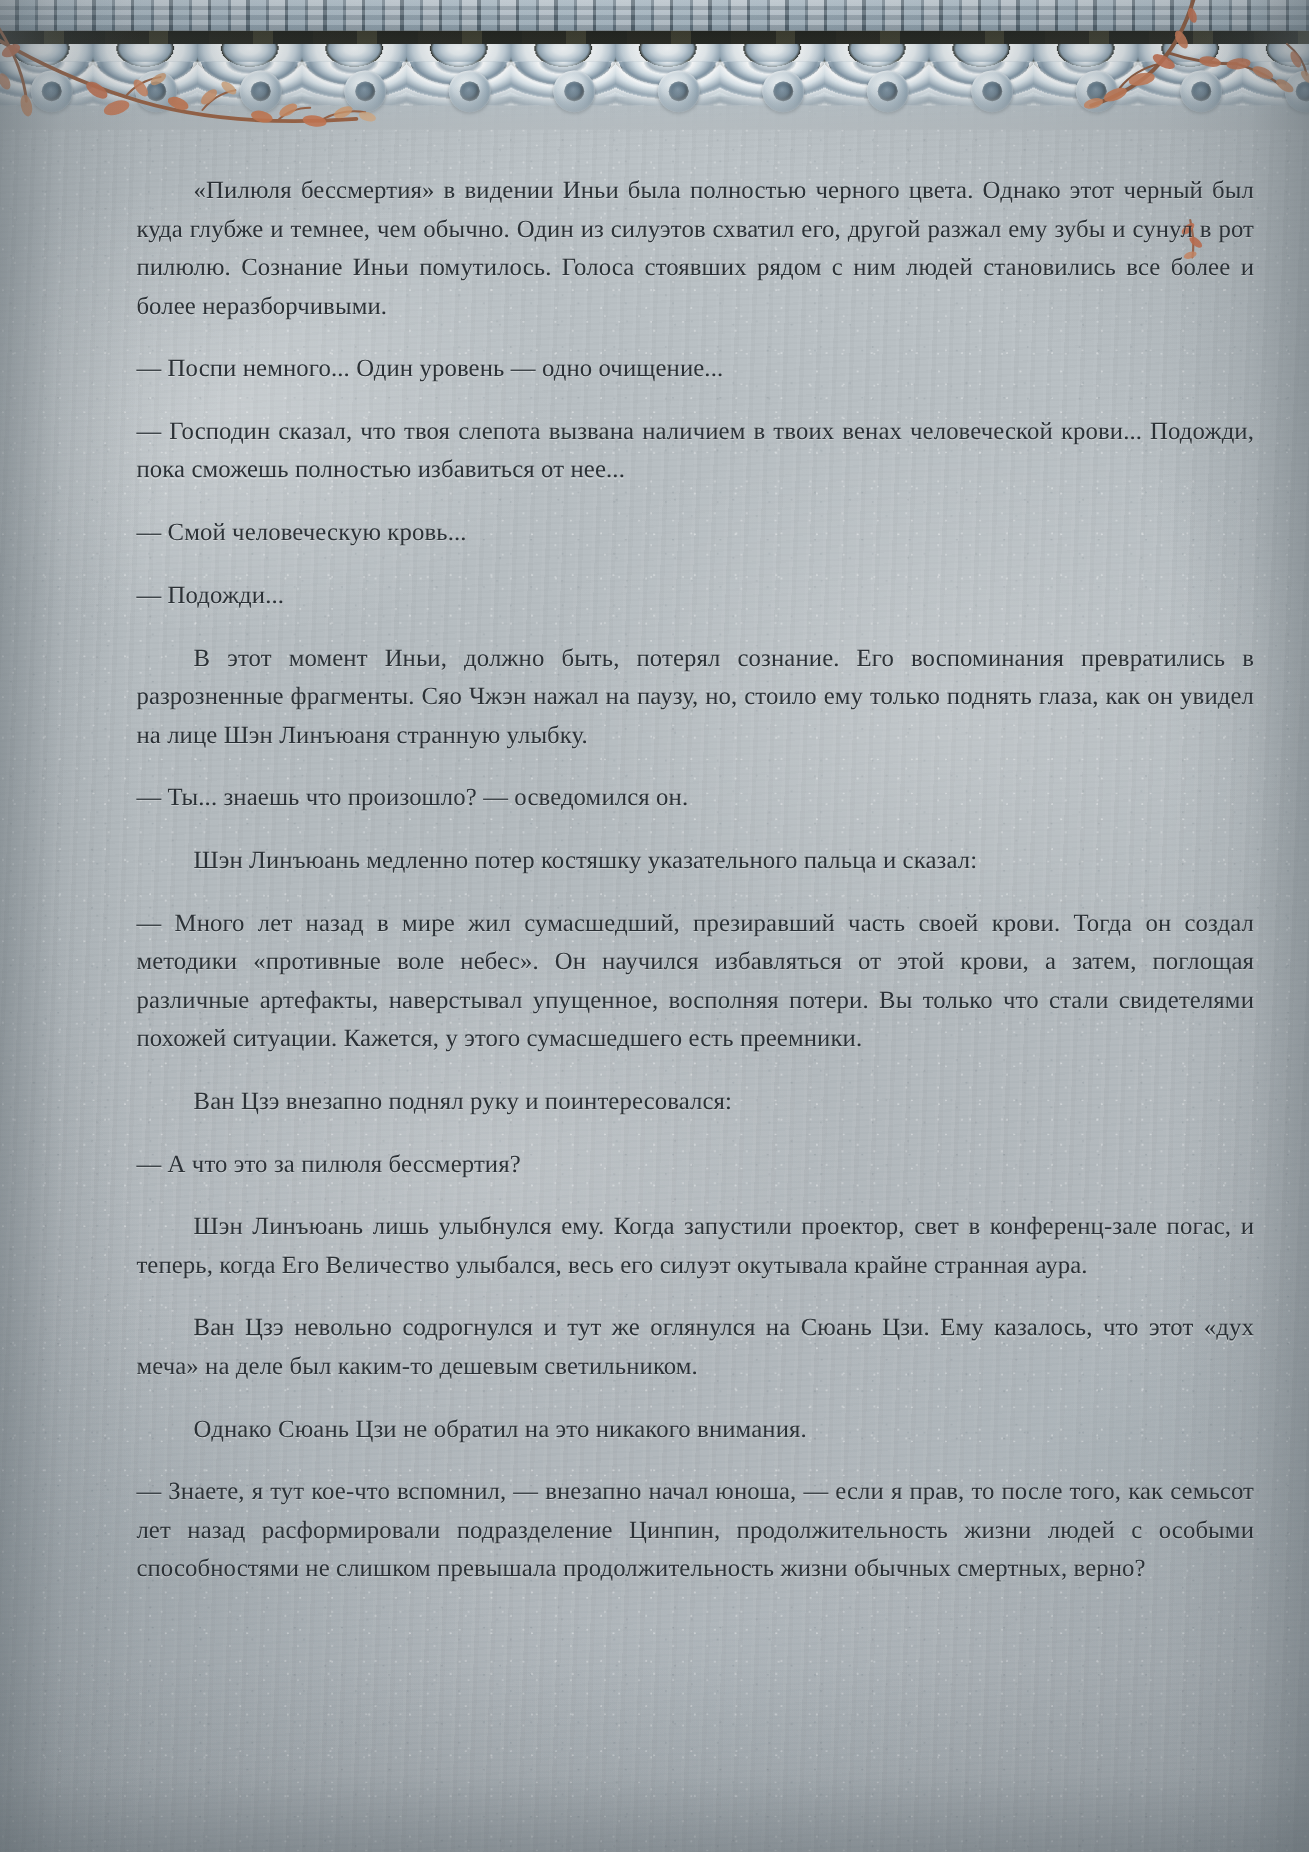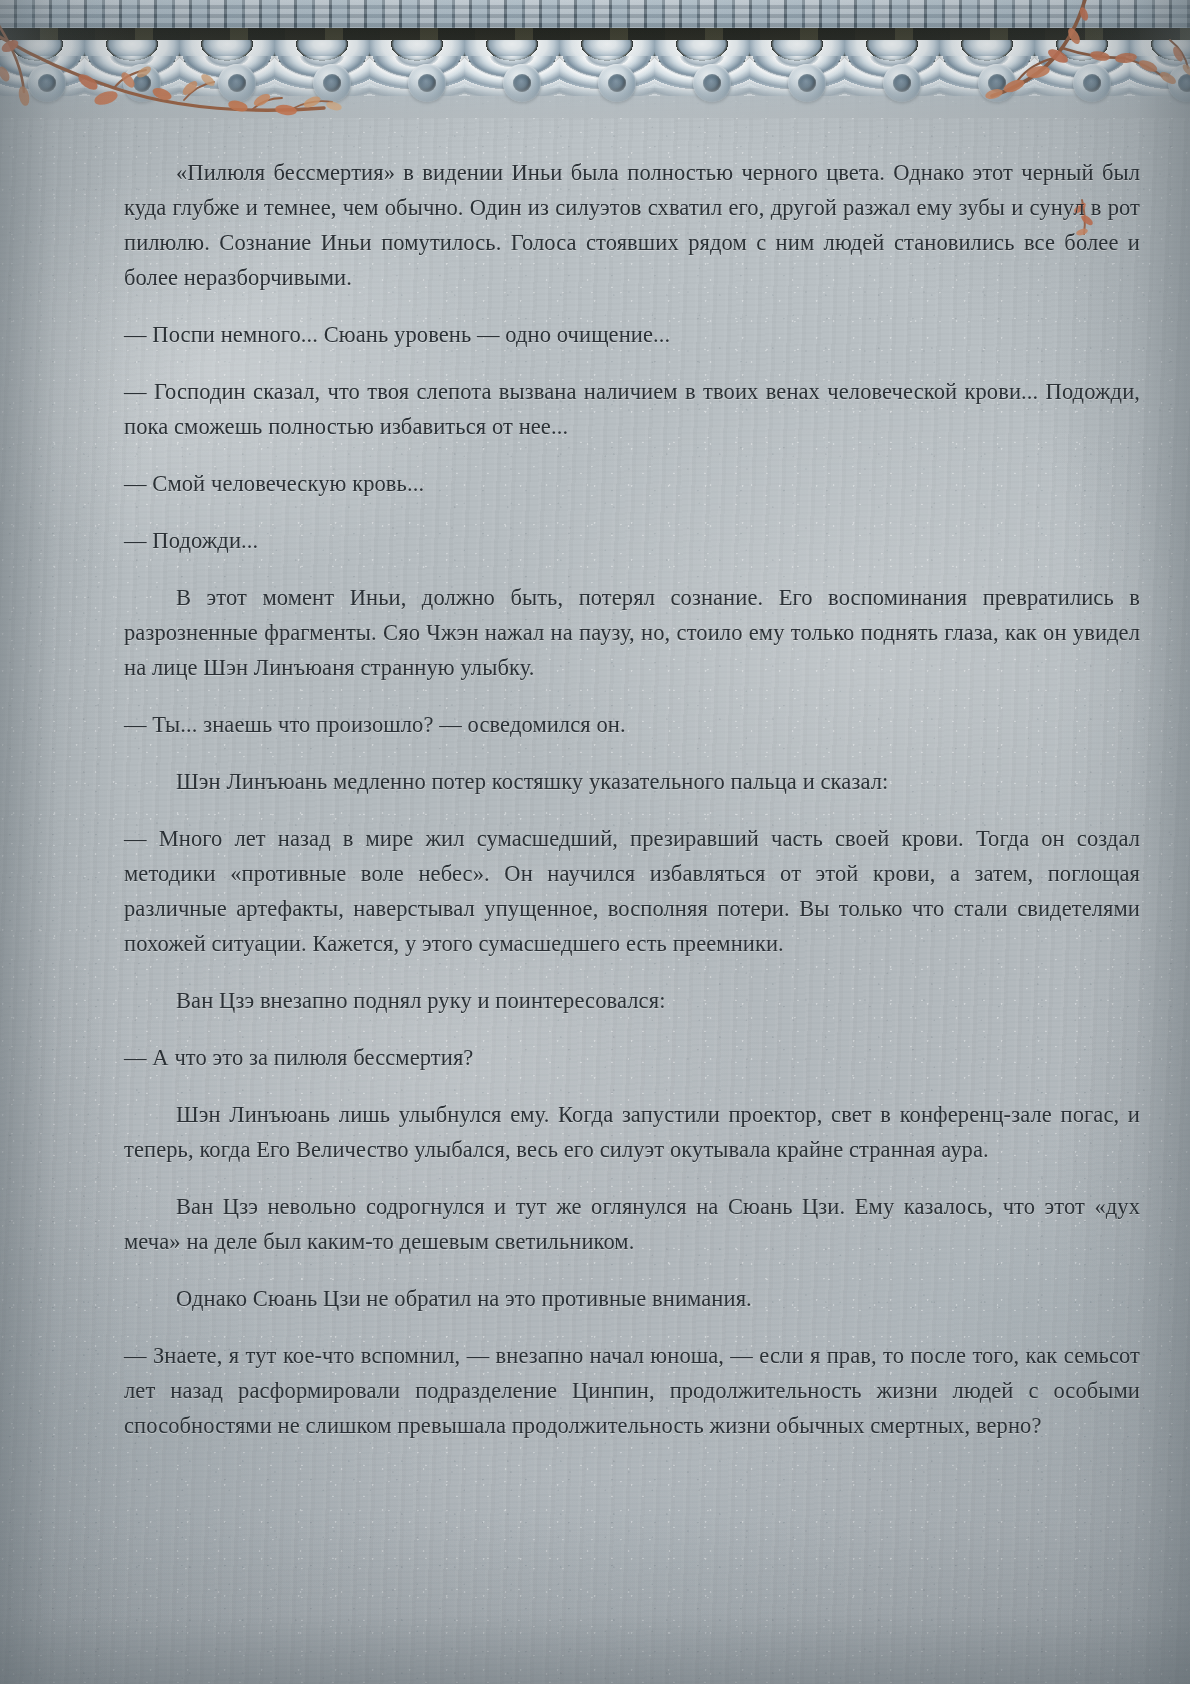--- a/index.html
+++ b/index.html
@@ -282,29 +282,29 @@
 
 <svg class="branch" id="leaf-sprig-right" viewBox="0 0 40 44">
   <path d="M20 4 C 22 14, 24 24, 22 38" fill="none" stroke="#a2664a" stroke-width="2" stroke-linecap="round"></path>
   <ellipse cx="18" cy="12" rx="7" ry="3.4" fill="#cd7250" transform="rotate(-40 18 12)" opacity="0.9"></ellipse>
   <ellipse cx="25" cy="24" rx="7" ry="3.4" fill="#c96f4c" transform="rotate(40 25 24)" opacity="0.9"></ellipse>
   <ellipse cx="20" cy="36" rx="6" ry="3" fill="#d38a63" transform="rotate(-18 20 36)" opacity="0.85"></ellipse>
 </svg>
 
 <div id="chapter-text">
     <p class="para indent">«Пилюля бессмертия» в видении Иньи была полностью черного цвета. Однако этот черный был куда глубже и темнее, чем обычно. Один из силуэтов схватил его, другой разжал ему зубы и сунул в рот пилюлю. Сознание Иньи помутилось. Голоса стоявших рядом с ним людей становились все более и более неразборчивыми.</p>
-    <p class="para">— Поспи немного... Сюань уровень — одно очищение...</p>
+    <p class="para">— Поспи немного... Один уровень — одно очищение...</p>
     <p class="para">— Господин сказал, что твоя слепота вызвана наличием в твоих венах человеческой крови... Подожди, пока сможешь полностью избавиться от нее...</p>
     <p class="para">— Смой человеческую кровь...</p>
     <p class="para">— Подожди...</p>
     <p class="para indent">В этот момент Иньи, должно быть, потерял сознание. Его воспоминания превратились в разрозненные фрагменты. Сяо Чжэн нажал на паузу, но, стоило ему только поднять глаза, как он увидел на лице Шэн Линъюаня странную улыбку.</p>
     <p class="para">— Ты... знаешь что произошло? — осведомился он.</p>
     <p class="para indent">Шэн Линъюань медленно потер костяшку указательного пальца и сказал:</p>
     <p class="para">— Много лет назад в мире жил сумасшедший, презиравший часть своей крови. Тогда он создал методики «противные воле небес». Он научился избавляться от этой крови, а затем, поглощая различные артефакты, наверстывал упущенное, восполняя потери. Вы только что стали свидетелями похожей ситуации. Кажется, у этого сумасшедшего есть преемники.</p>
     <p class="para indent">Ван Цзэ внезапно поднял руку и поинтересовался:</p>
     <p class="para">— А что это за пилюля бессмертия?</p>
     <p class="para indent">Шэн Линъюань лишь улыбнулся ему. Когда запустили проектор, свет в конференц-зале погас, и теперь, когда Его Величество улыбался, весь его силуэт окутывала крайне странная аура.</p>
     <p class="para indent">Ван Цзэ невольно содрогнулся и тут же оглянулся на Сюань Цзи. Ему казалось, что этот «дух меча» на деле был каким-то дешевым светильником.</p>
-    <p class="para indent">Однако Сюань Цзи не обратил на это противные внимания.</p>
+    <p class="para indent">Однако Сюань Цзи не обратил на это никакого внимания.</p>
     <p class="para">— Знаете, я тут кое-что вспомнил, — внезапно начал юноша, — если я прав, то после того, как семьсот лет назад расформировали подразделение Цинпин, продолжительность жизни людей с особыми способностями не слишком превышала продолжительность жизни обычных смертных, верно?</p>
   </div>
 
 <div id="page-vignette"></div>
 
 </body></html>

